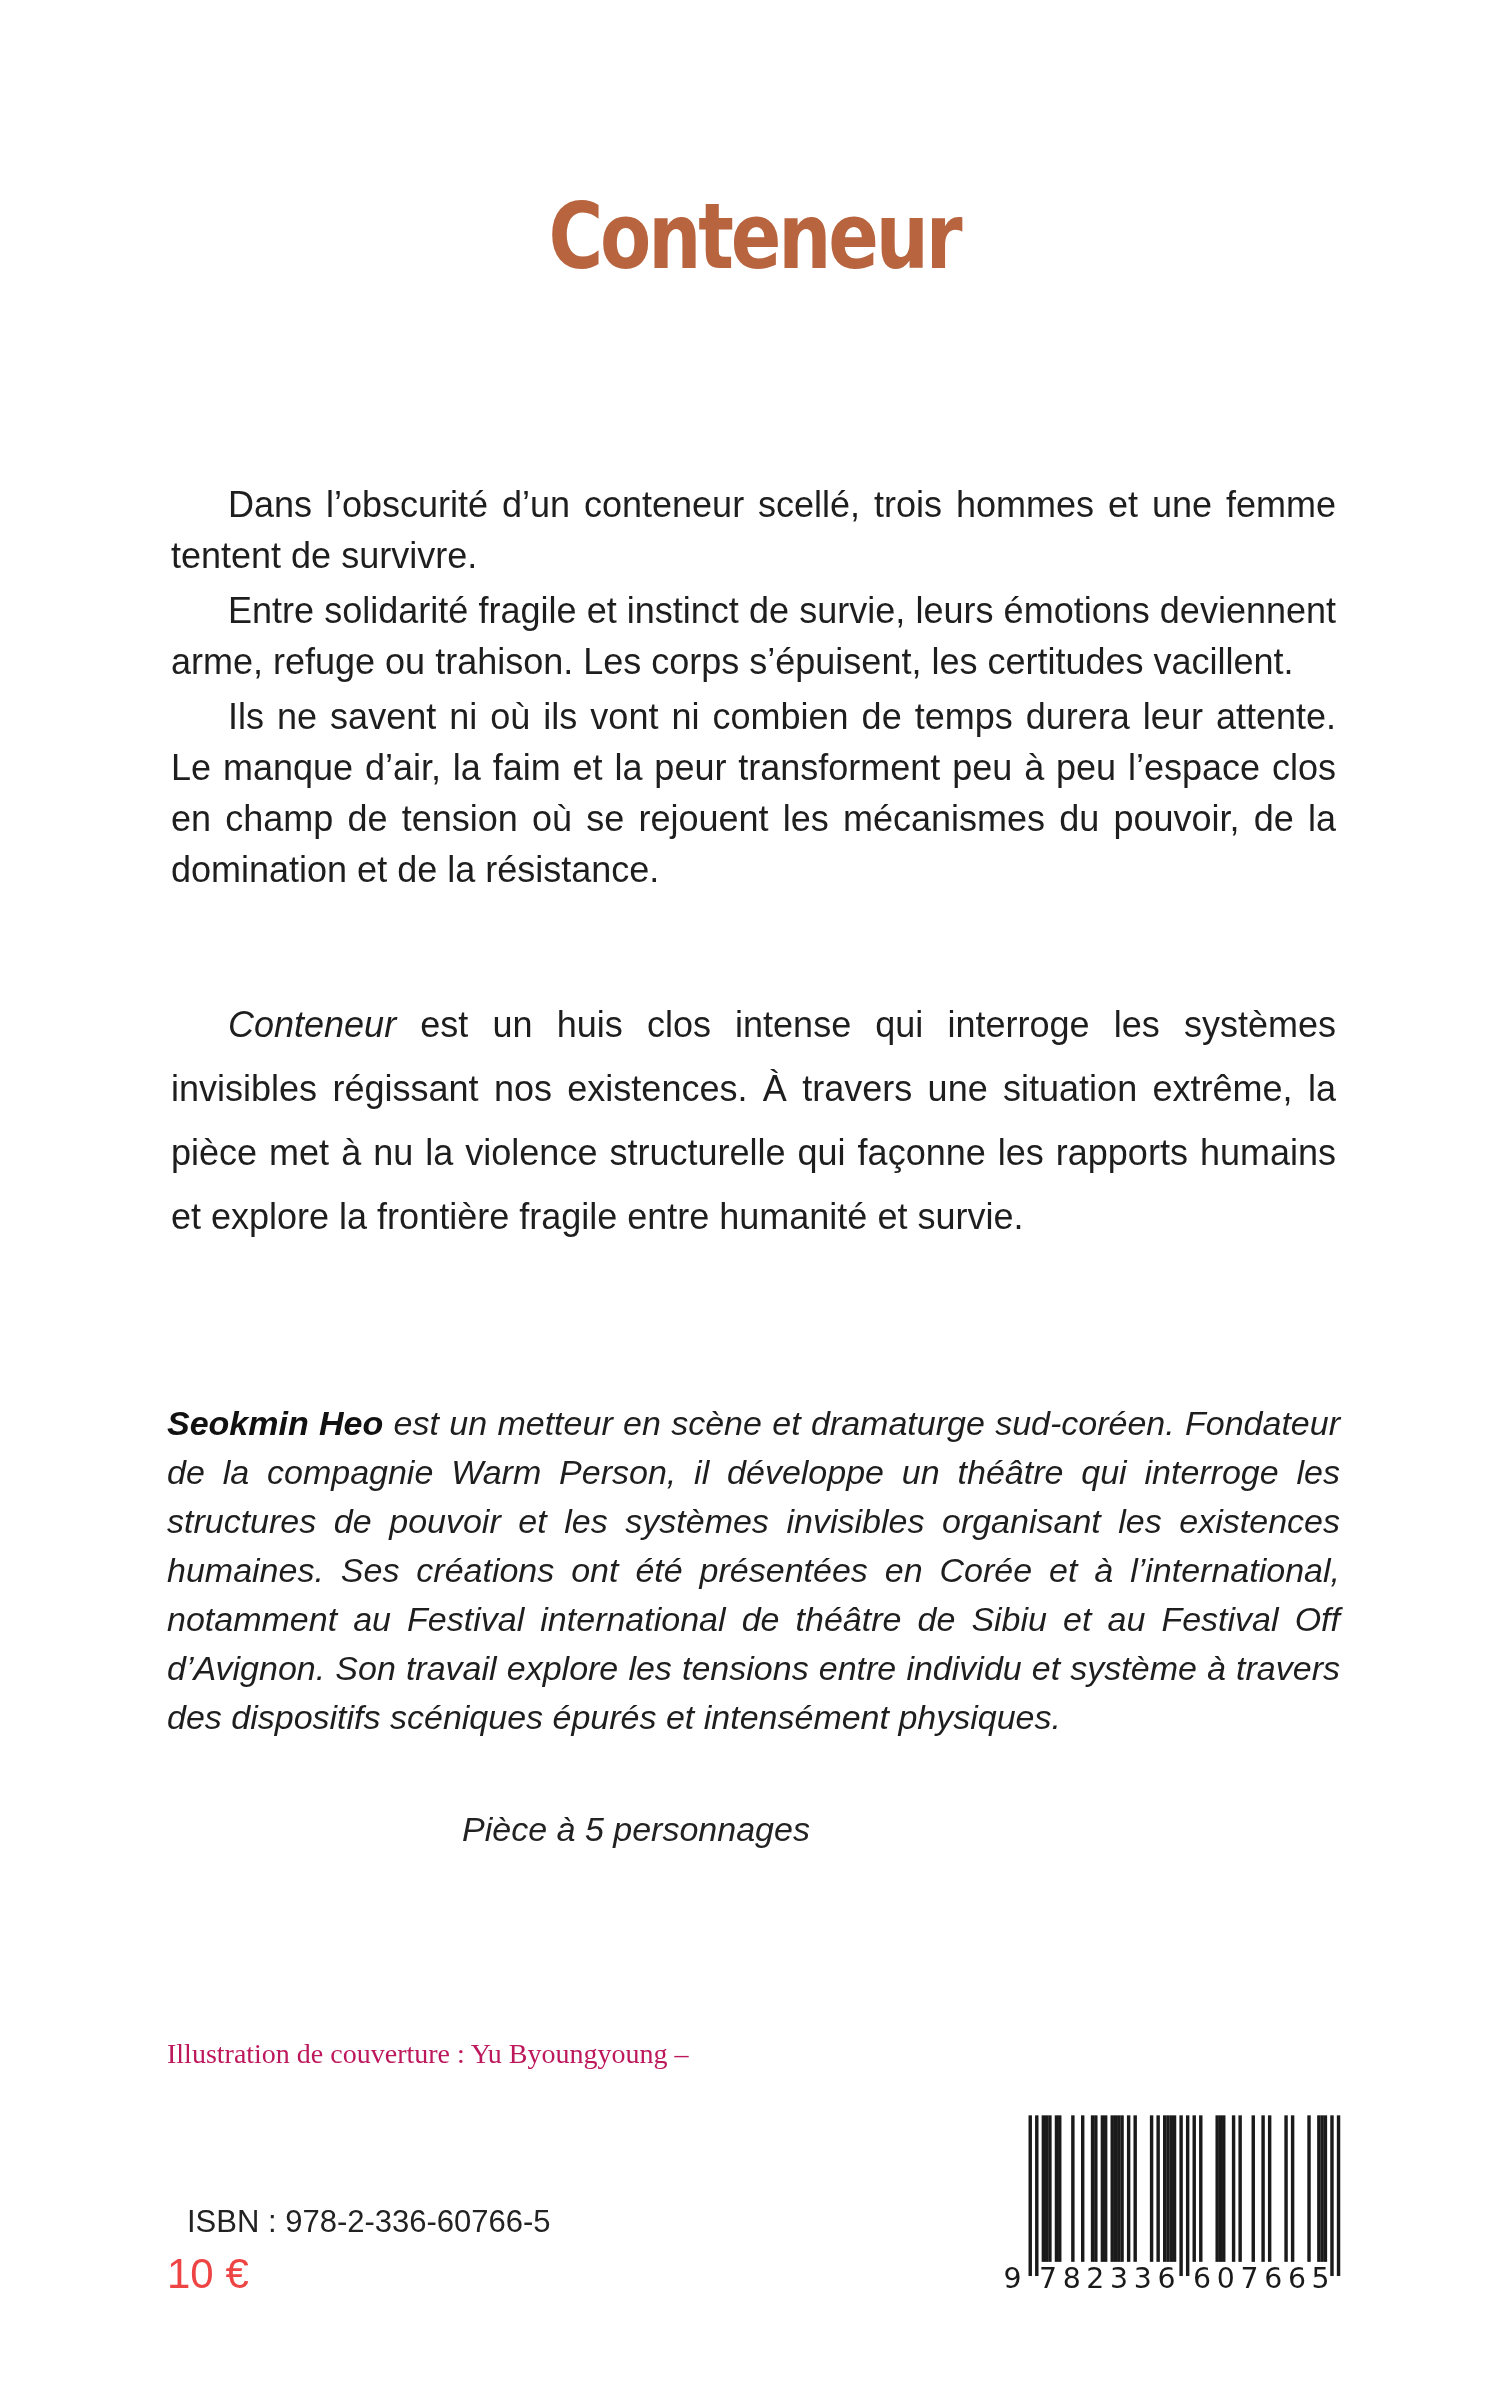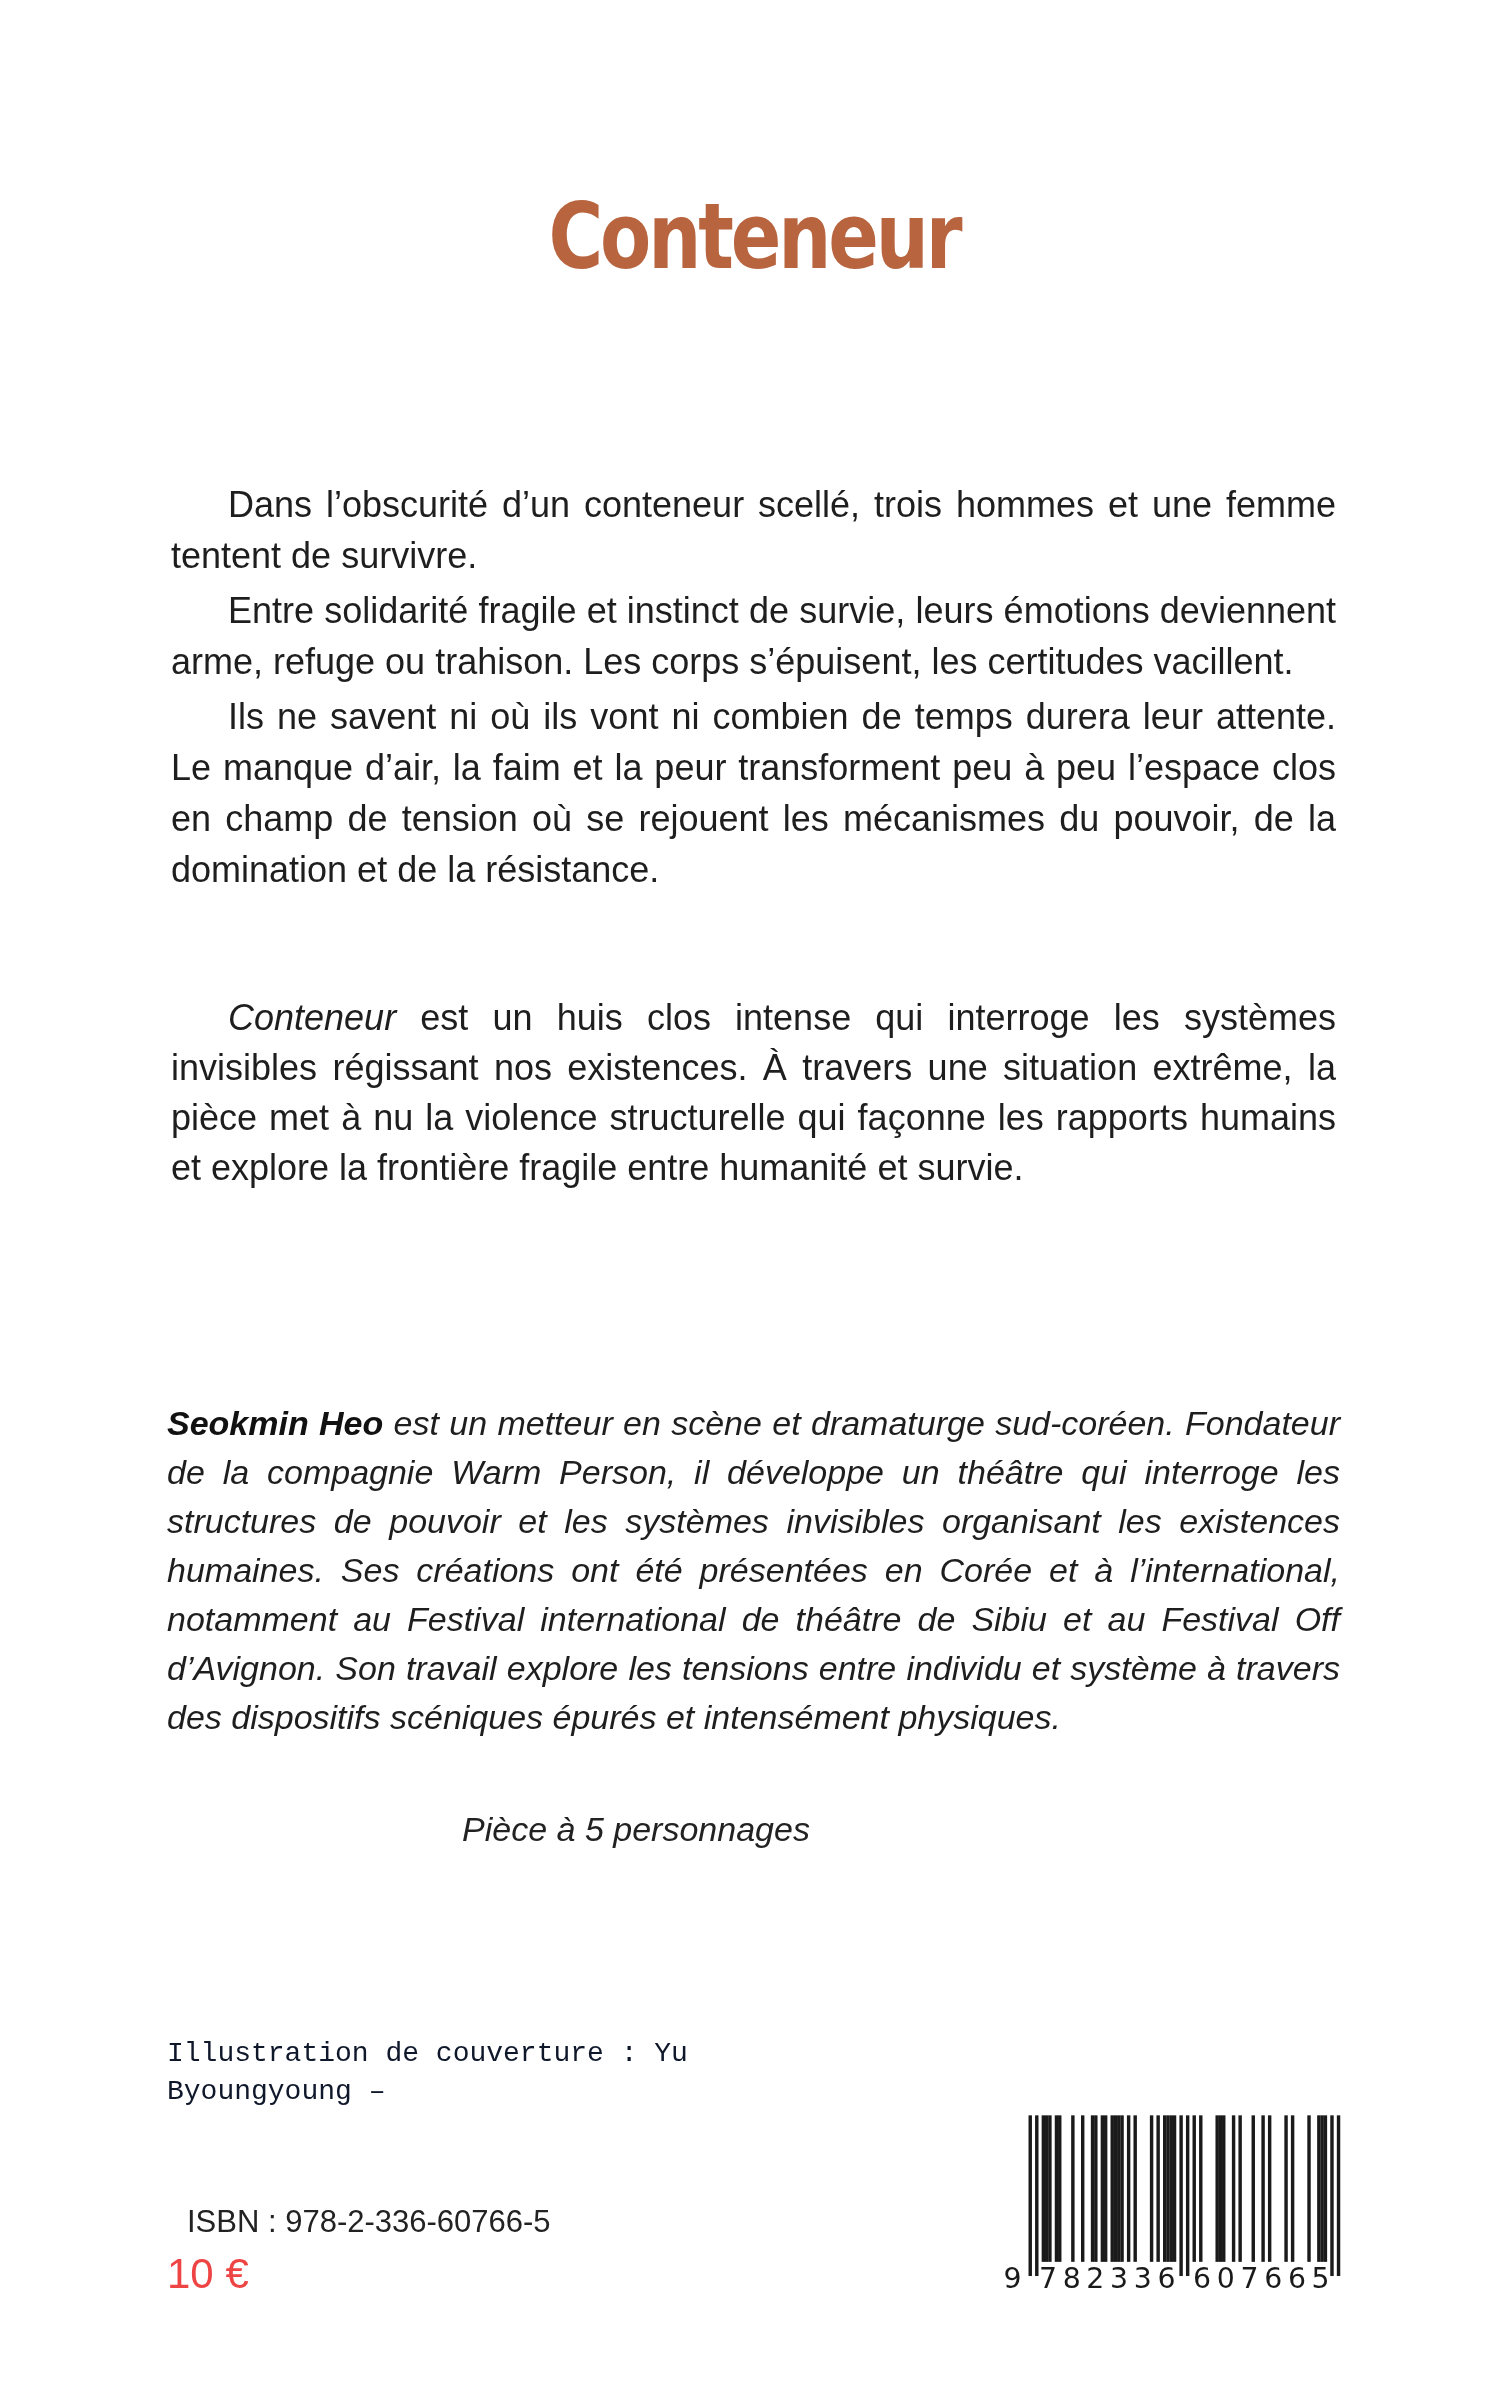--- a/index.html
+++ b/index.html
@@ -19,21 +19,21 @@
   .body-text {
     position: absolute; left: 167px; width: 1173px;
     font-family: "Liberation Sans", sans-serif;
     font-size: 36px; line-height: 51px;
     text-align: justify;
     color: #1e1e1e;
     font-weight: normal;
   }
   .body-text p { margin: 4px; text-indent: 57px; }
   .block-a { top: 475px; }
-  .block-b { top: 989px; line-height: 50px; }
+  .block-b { top: 989px; line-height: 64px; }
   .body-text em { font-style: italic; }
 
   .bio {
     position: absolute; left: 167px; width: 1173px; top: 1399px;
     font-family: "Liberation Sans", sans-serif;
     font-size: 34px; line-height: 49px;
     text-align: justify;
     font-style: italic;
     color: #1e1e1e;
   }
@@ -42,22 +42,22 @@
 
   .cast-note {
     position: absolute; left: 0; width: 1272px; top: 1808px;
     text-align: center;
     font-family: "Liberation Sans", sans-serif;
     font-size: 34px; line-height: 42px; font-style: italic; color: #222;
   }
 
   .credits {
     position: absolute; left: 167px; width: 587px; top: 2035px;
-    font-family: Liberation Mono, monospace;
-    font-size: 28px; line-height: 38px; color: #0f172a;
+    font-family: Liberation Serif, serif;
+    font-size: 28px; line-height: 38px; color: #be185d;
   }
   .credits p { margin: 0; }
   .credits em { font-style: italic; }
 
   .isbn {
     position: absolute; left: 167px; top: 2203px;
     font-family: "Liberation Sans", sans-serif;
     font-size: 31px; line-height: 38px; color: #222; margin-left: 20px;
   }
   .price {

